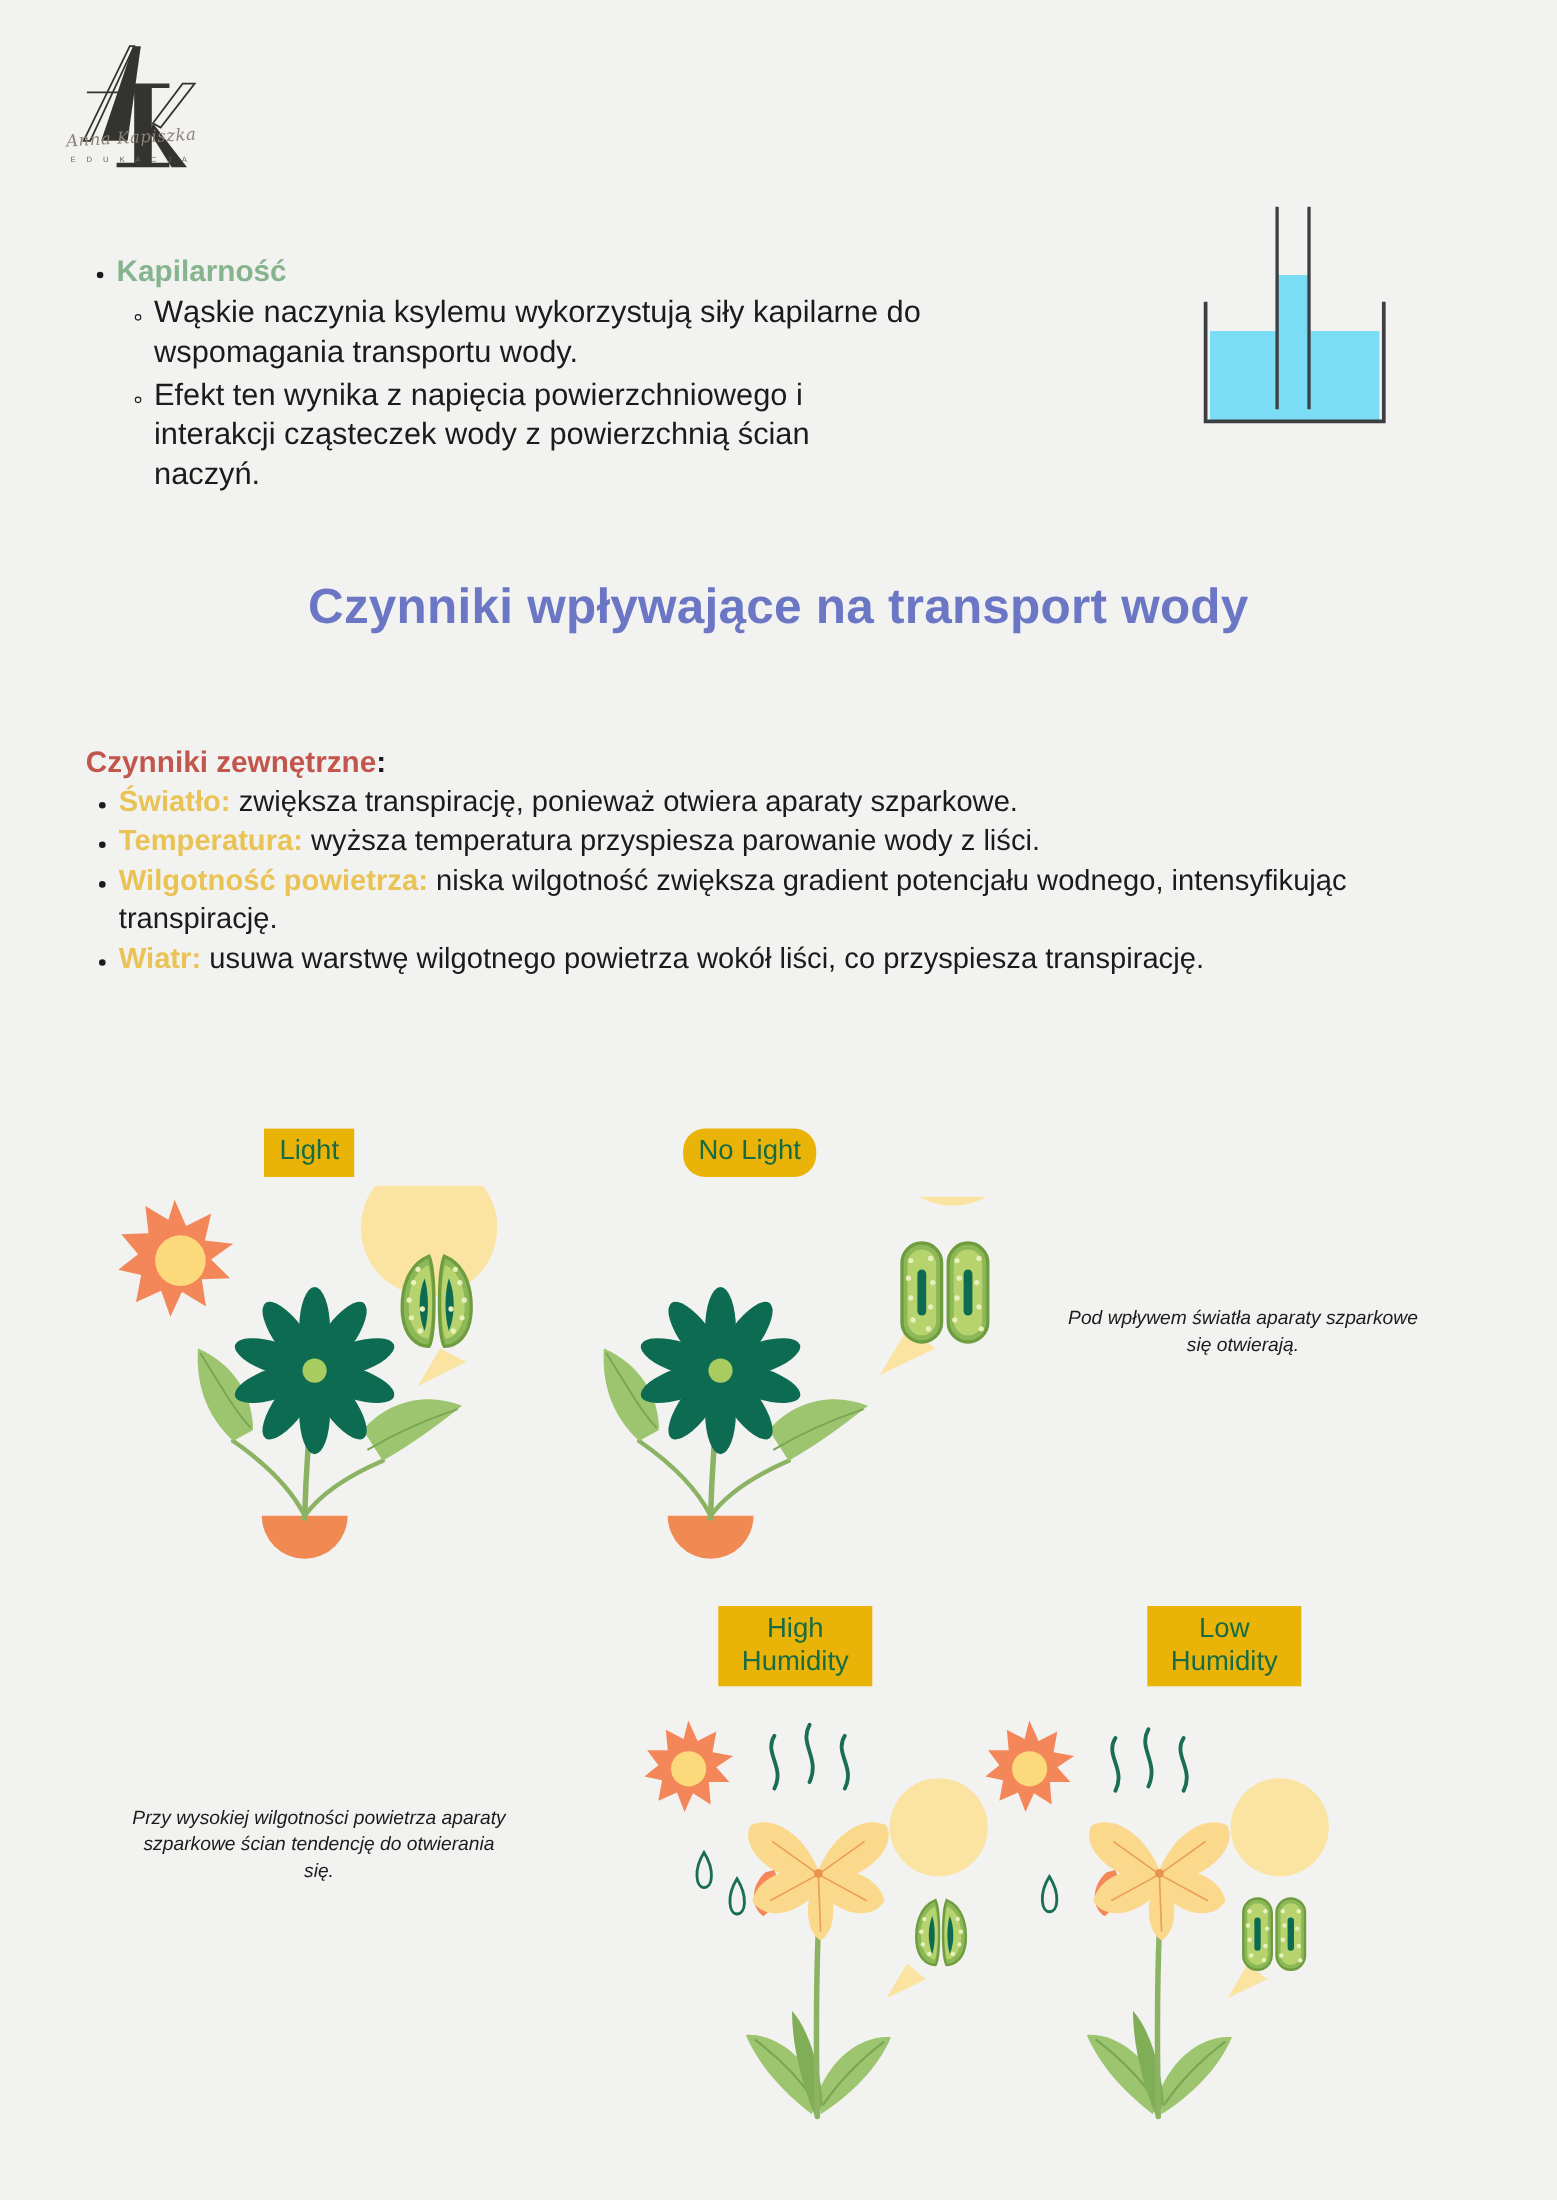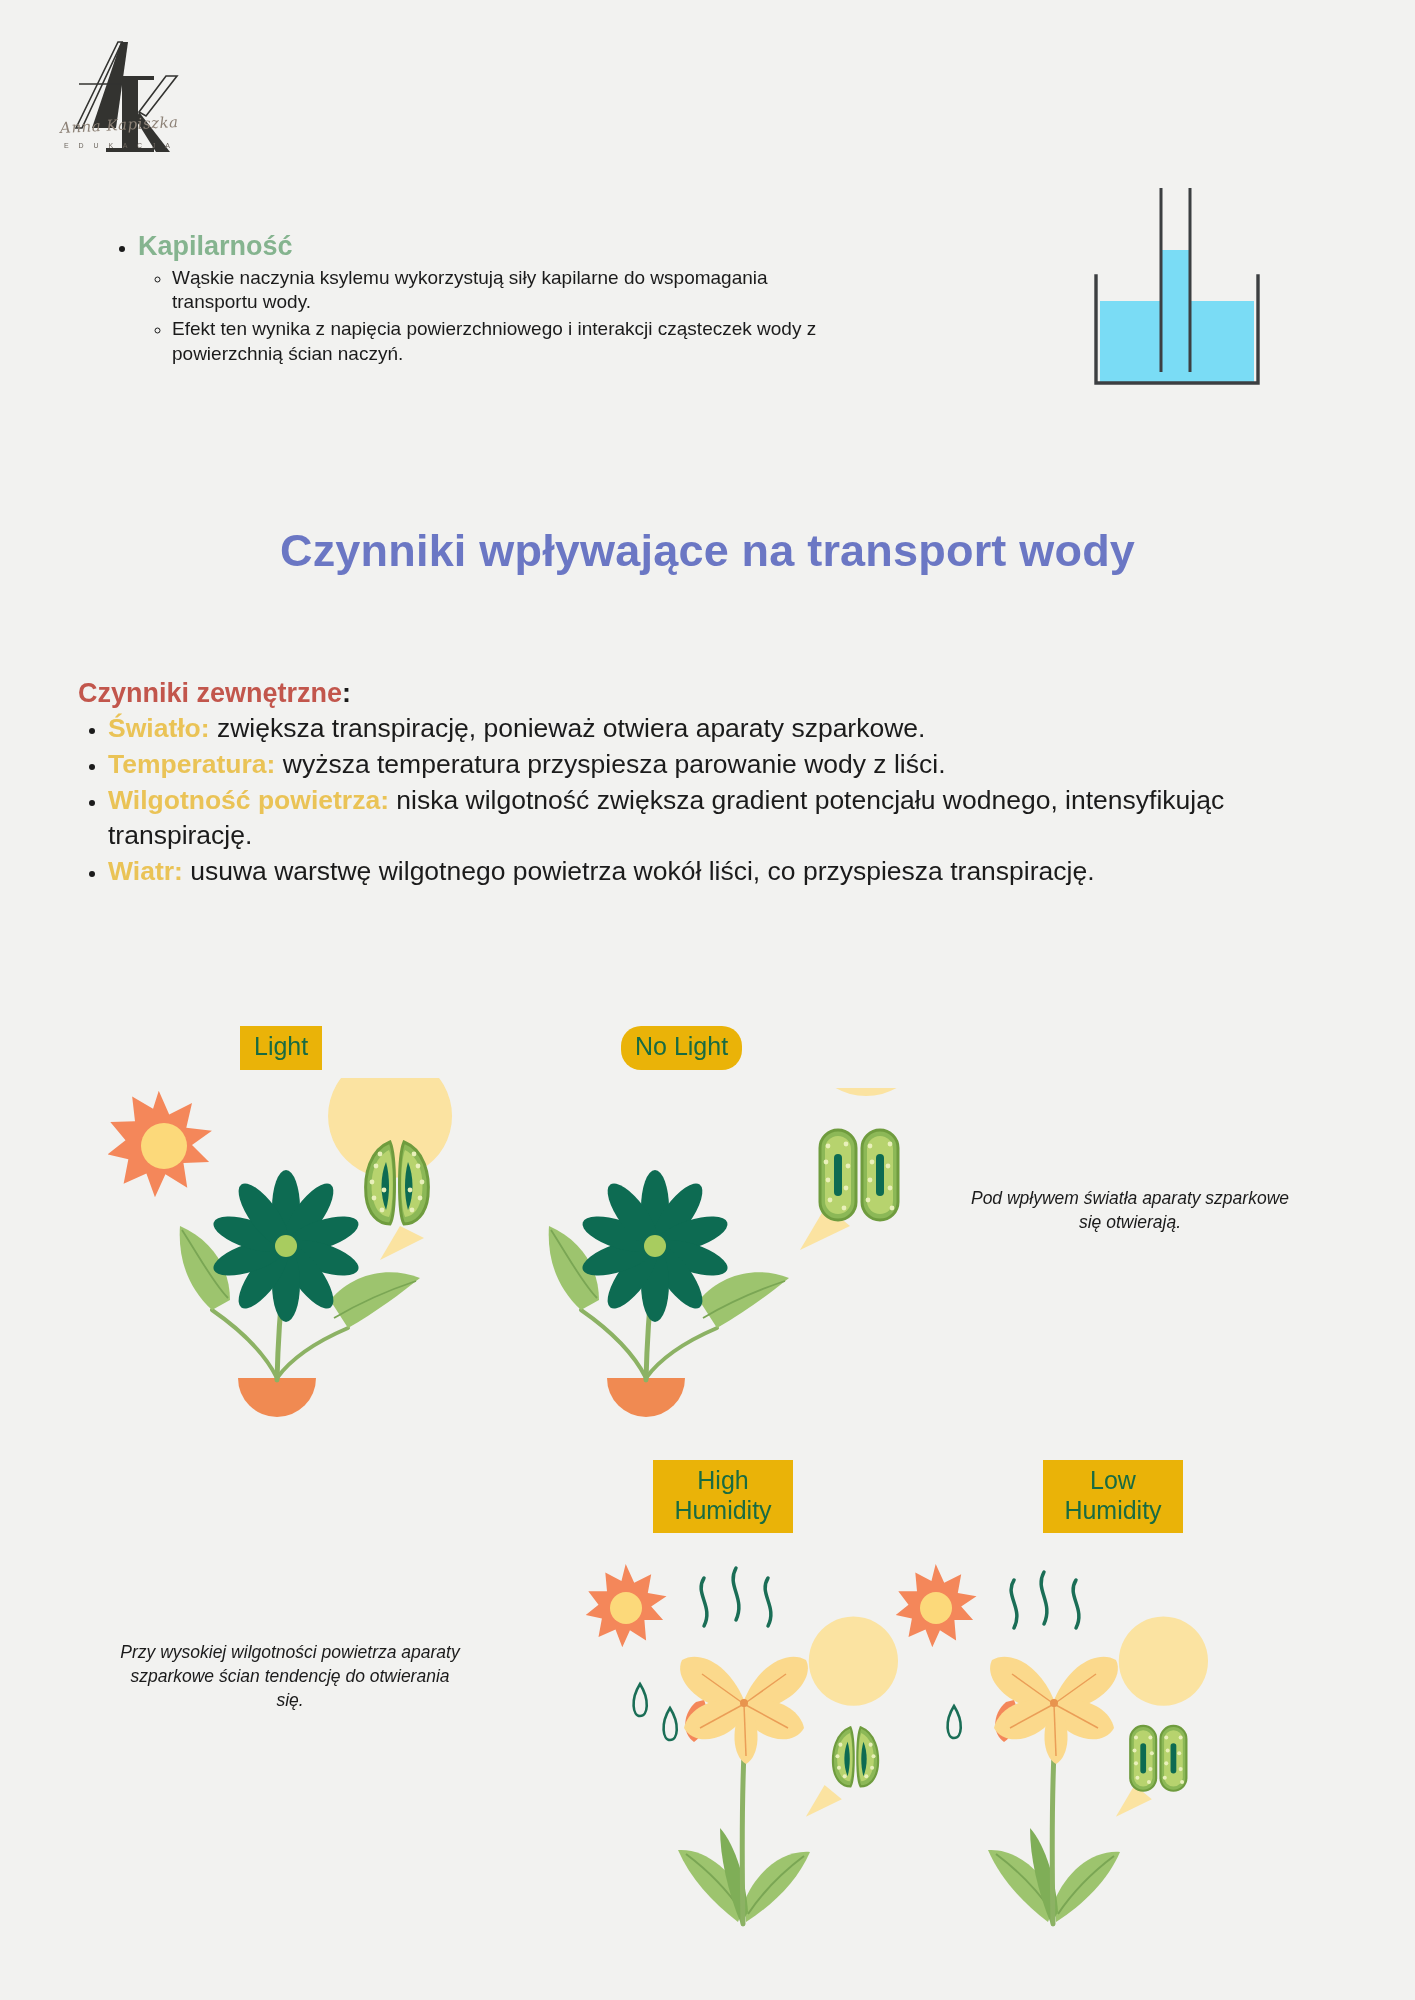--- a/index.html
+++ b/index.html
@@ -24,25 +24,25 @@
     transform:rotate(-3deg);
   }
   .logo .edu{
     position:absolute;left:18px;top:114px;
     font-size:7px;letter-spacing:4px;color:#6d665e;
   }
 
   
   .cap-block{position:absolute;left:78px;top:230px;width:760px;}
   ul.lvl1{margin:0;padding:0 0 0 28px;list-style:disc;}
-  ul.lvl1>li{font-size:27px;font-weight:700;color:#85b48f;line-height:1.25;margin-left:32px;}
+  ul.lvl1>li{font-size:27px;font-weight:700;color:#85b48f;line-height:1.25;}
   ul.lvl1>li::marker{color:#1b1b1b;font-size:20px;}
   ul.lvl2{margin:2px 0 0 0;padding:0 0 0 34px;list-style:circle;}
   ul.lvl2>li{
-    font-size:19px;font-weight:400;color:#1b1b1b;
+    font-size:28px;font-weight:400;color:#1b1b1b;
     line-height:1.30;margin-bottom:2px;
   }
   ul.lvl2>li::marker{color:#1b1b1b;font-size:18px;}
 
   
   .beaker{position:absolute;left:1062px;top:176px;width:230px;height:215px;}
 
   
   .main-title{
     position:absolute;left:0;top:525px;width:1415px;

